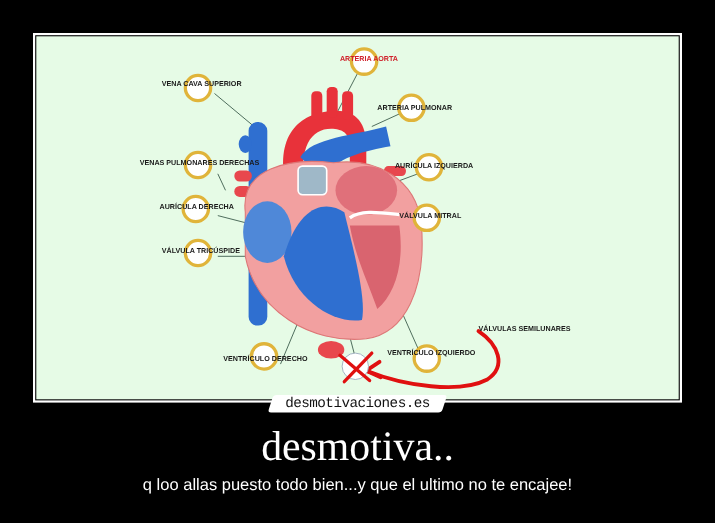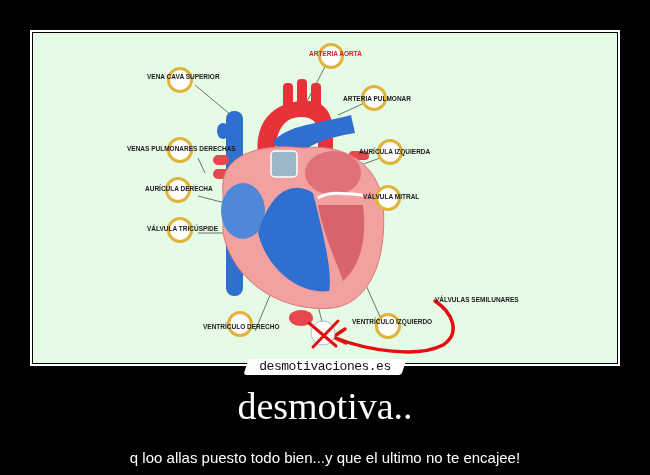--- a/index.html
+++ b/index.html
@@ -6,21 +6,21 @@
   body { width:650px; height:475px; background:#000; position:relative; overflow:hidden; font-family:"Liberation Sans", sans-serif; }
   .frame { position:absolute; left:30px; top:30px; width:590px; height:336px; border:2px solid #fff; box-sizing:border-box; }
   .poster { position:absolute; left:33px; top:33px; width:584px; height:330px; background:#e6fbe6; overflow:hidden; }
   .diagram-svg { position:absolute; left:0; top:0; width:584px; height:330px; }
   .lbl { position:absolute; font-size:6.5px; font-weight:bold; color:#1a1a1a; white-space:nowrap; letter-spacing:0; }
   .lbl.red { color:#d0202a; }
   .ring { position:absolute; width:26px; height:26px; border-radius:50%; border:3px solid #e0b43a; background:#fff; box-sizing:border-box; }
   .watermark { position:absolute; left:246px; top:359px; width:158px; height:16px; background:#fff; border-radius:3px; transform:skewX(-18deg); }
   .watermark-text { position:absolute; left:246px; top:358px; width:158px; text-align:center; font-family:Liberation Mono, monospace; font-size:13px; color:#111; letter-spacing:-0.5px; line-height:18px; }
   .title { position:absolute; left:0; width:650px; top:383px; text-align:center; font-family:"Liberation Serif", serif; font-size:38px; color:#fff; line-height:46px; }
-  .subtitle { position:absolute; left:0; width:650px; top:448px; text-align:center; font-family:"Liberation Sans", sans-serif; font-size:15px; color:#fff; line-height:20px; }
+  .subtitle { position:absolute; left:0; width:650px; top:431px; text-align:center; font-family:"Liberation Sans", sans-serif; font-size:15px; color:#fff; line-height:20px; }
 </style>
 </head>
 <body>
 
 <div class="frame"></div>
 
 <div class="poster">
   <svg class="diagram-svg" viewBox="0 0 584 330">
 
     <g stroke="#3a5a4a" stroke-width="0.8" fill="none">

